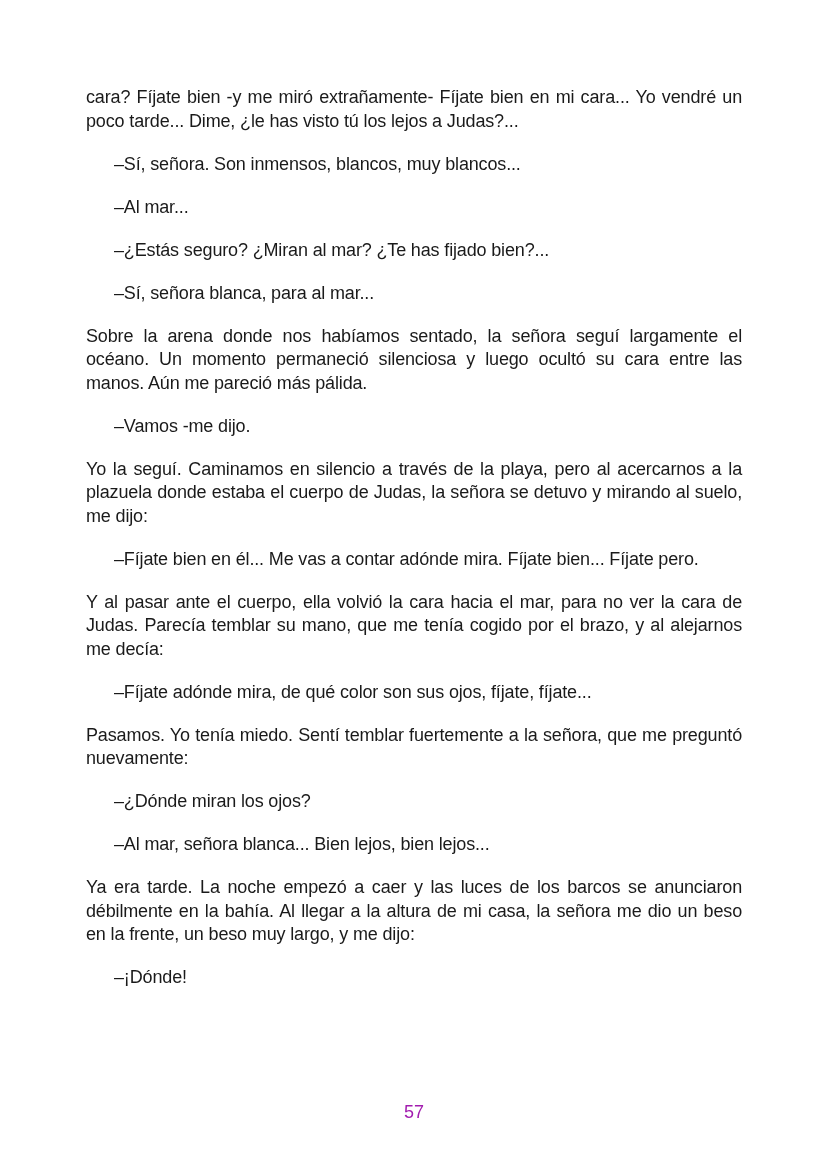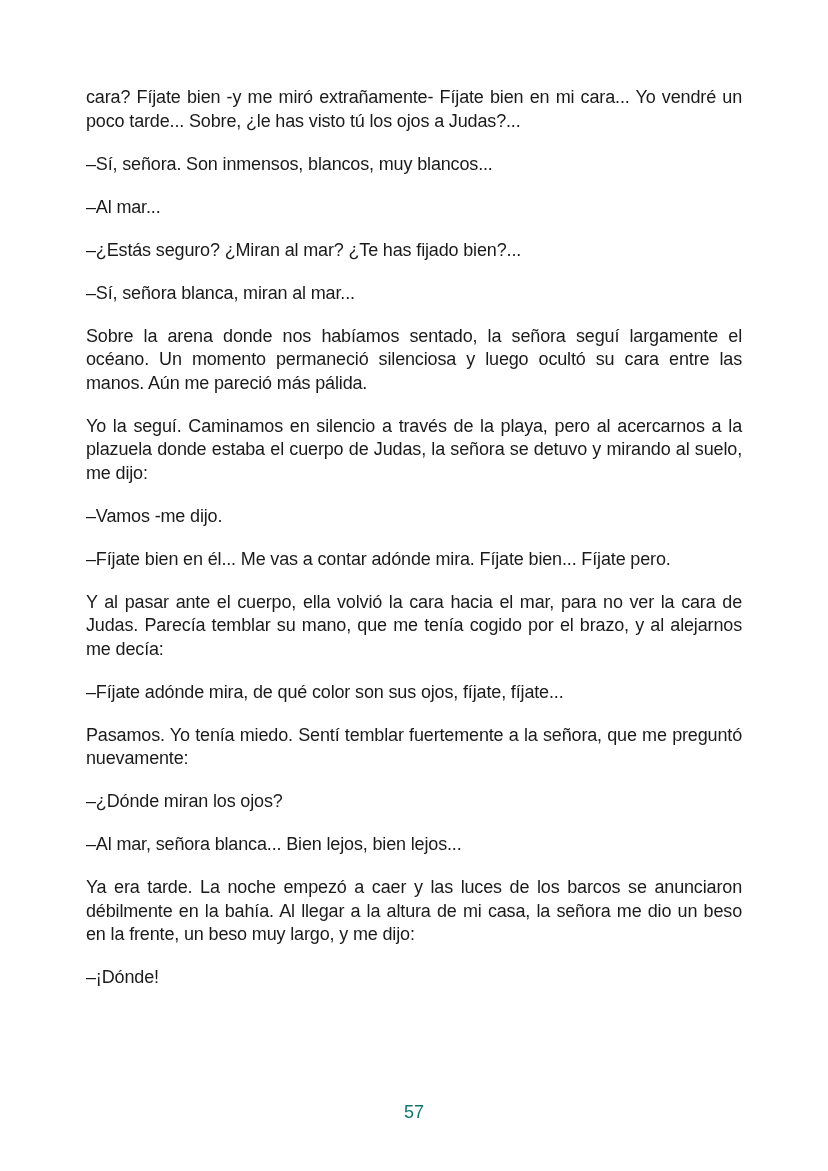--- a/index.html
+++ b/index.html
@@ -23,44 +23,45 @@
     }
     .para {
       font-size: 18px;
       line-height: 23.5px;
       margin: 0 0 19.5px 0;
       text-align: justify;
       letter-spacing: -0.15px;
     }
     .para.dialog {
       text-align: left;
+      margin-left: 28px;
     }
     .page-number {
       position: absolute;
       top: 1101px;
       left: 0;
       width: 828px;
       text-align: center;
       font-size: 18px;
       line-height: 22px;
-      color: #0f766e;
+      color: #a21caf;
     }
   </style>
 </head>
 <body>
 
 <div class="page">
-  <p class="para">cara? Fíjate bien -y me miró extrañamente- Fíjate bien en mi cara... Yo vendré un poco tarde... Sobre, ¿le has visto tú los ojos a Judas?...</p>
+  <p class="para">cara? Fíjate bien -y me miró extrañamente- Fíjate bien en mi cara... Yo vendré un poco tarde... Dime, ¿le has visto tú los lejos a Judas?...</p>
   <p class="para dialog">–Sí, señora. Son inmensos, blancos, muy blancos...</p>
   <p class="para dialog">–Al mar...</p>
   <p class="para dialog">–¿Estás seguro? ¿Miran al mar? ¿Te has fijado bien?...</p>
-  <p class="para dialog">–Sí, señora blanca, miran al mar...</p>
+  <p class="para dialog">–Sí, señora blanca, para al mar...</p>
   <p class="para">Sobre la arena donde nos habíamos sentado, la señora seguí largamente el océano. Un momento permaneció silenciosa y luego ocultó su cara entre las manos. Aún me pareció más pálida.</p>
+  <p class="para dialog">–Vamos -me dijo.</p>
   <p class="para">Yo la seguí. Caminamos en silencio a través de la playa, pero al acercarnos a la plazuela donde estaba el cuerpo de Judas, la señora se detuvo y mirando al suelo, me dijo:</p>
-  <p class="para dialog">–Vamos -me dijo.</p>
   <p class="para dialog">–Fíjate bien en él... Me vas a contar adónde mira. Fíjate bien... Fíjate pero.</p>
   <p class="para">Y al pasar ante el cuerpo, ella volvió la cara hacia el mar, para no ver la cara de Judas. Parecía temblar su mano, que me tenía cogido por el brazo, y al alejarnos me decía:</p>
   <p class="para dialog">–Fíjate adónde mira, de qué color son sus ojos, fíjate, fíjate...</p>
   <p class="para">Pasamos. Yo tenía miedo. Sentí temblar fuertemente a la señora, que me preguntó nuevamente:</p>
   <p class="para dialog">–¿Dónde miran los ojos?</p>
   <p class="para dialog">–Al mar, señora blanca... Bien lejos, bien lejos...</p>
   <p class="para">Ya era tarde. La noche empezó a caer y las luces de los barcos se anunciaron débilmente en la bahía. Al llegar a la altura de mi casa, la señora me dio un beso en la frente, un beso muy largo, y me dijo:</p>
   <p class="para dialog">–¡Dónde!</p>
 </div>
 

